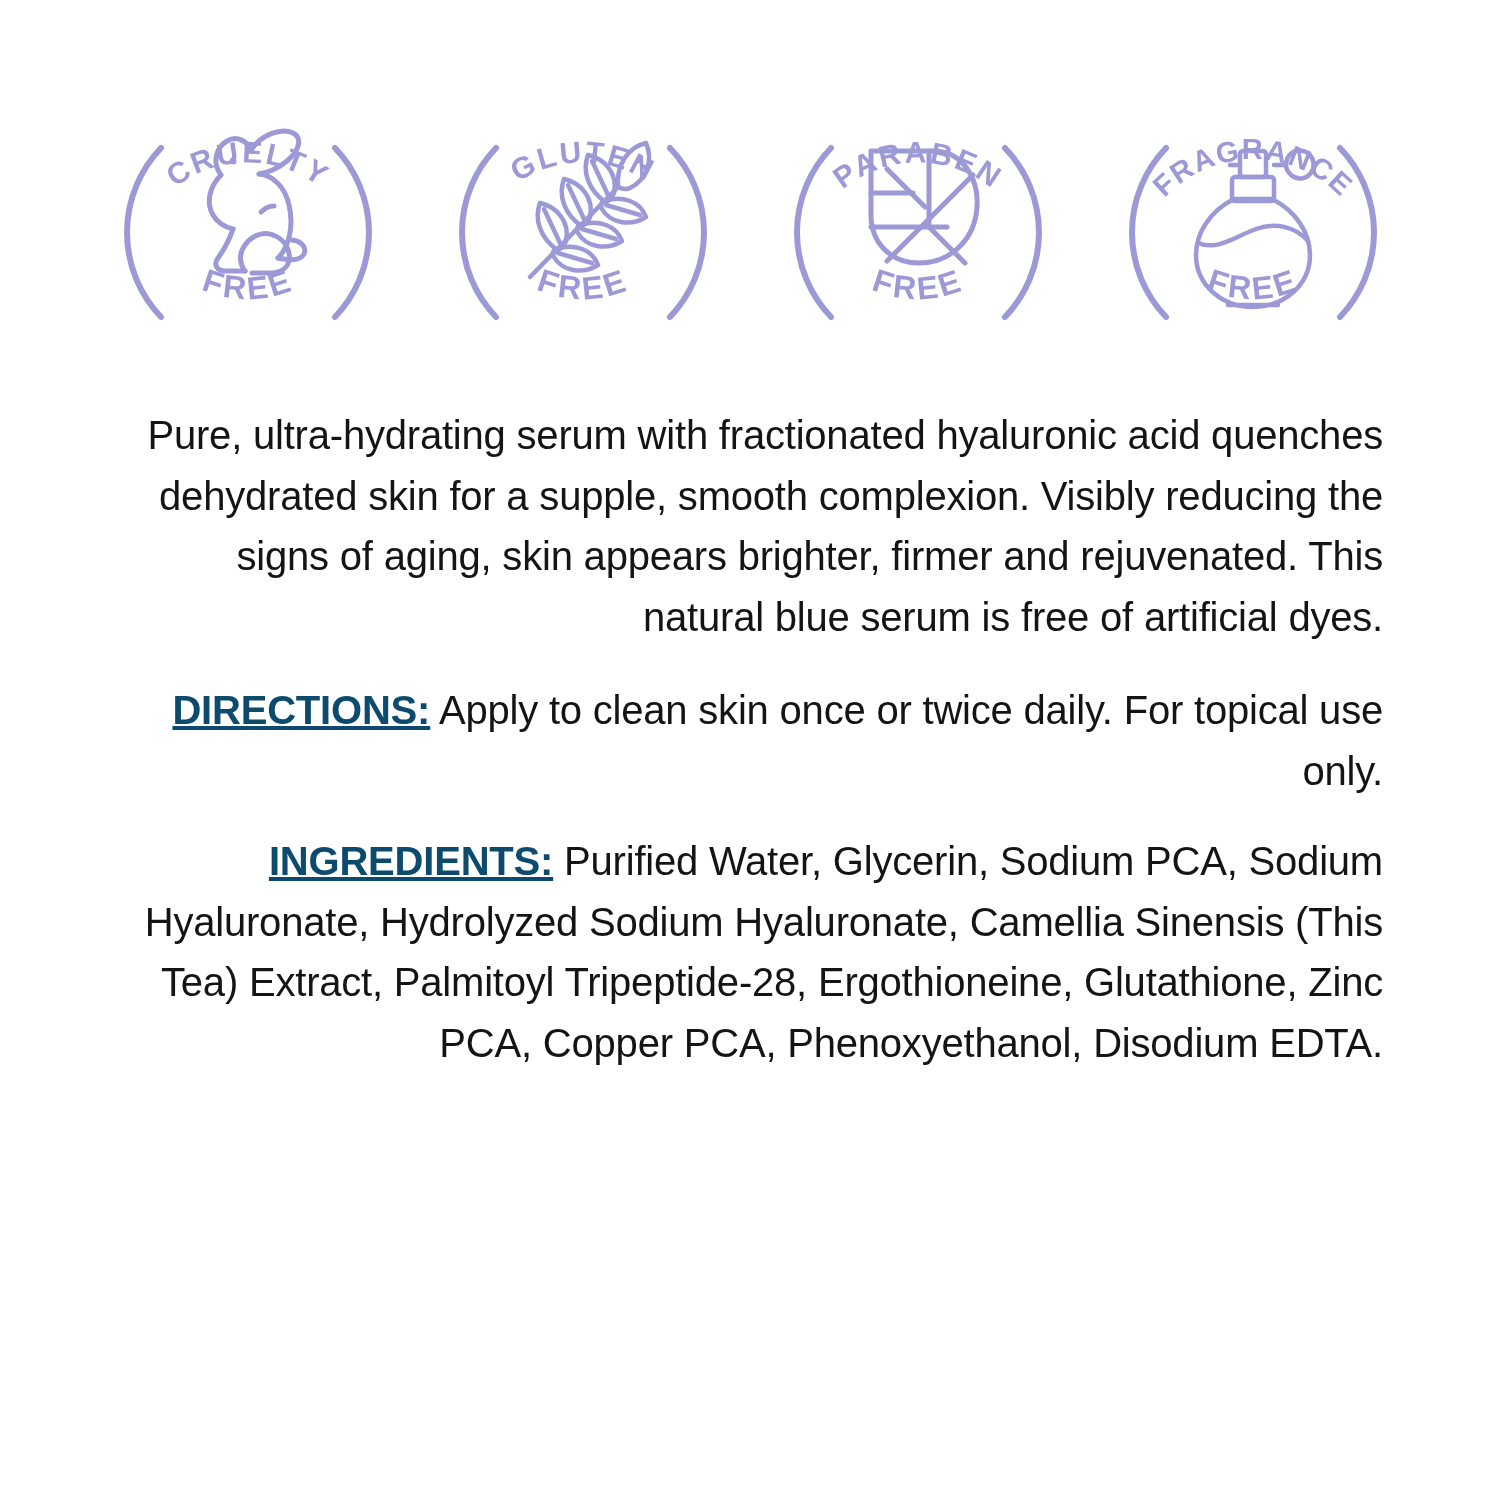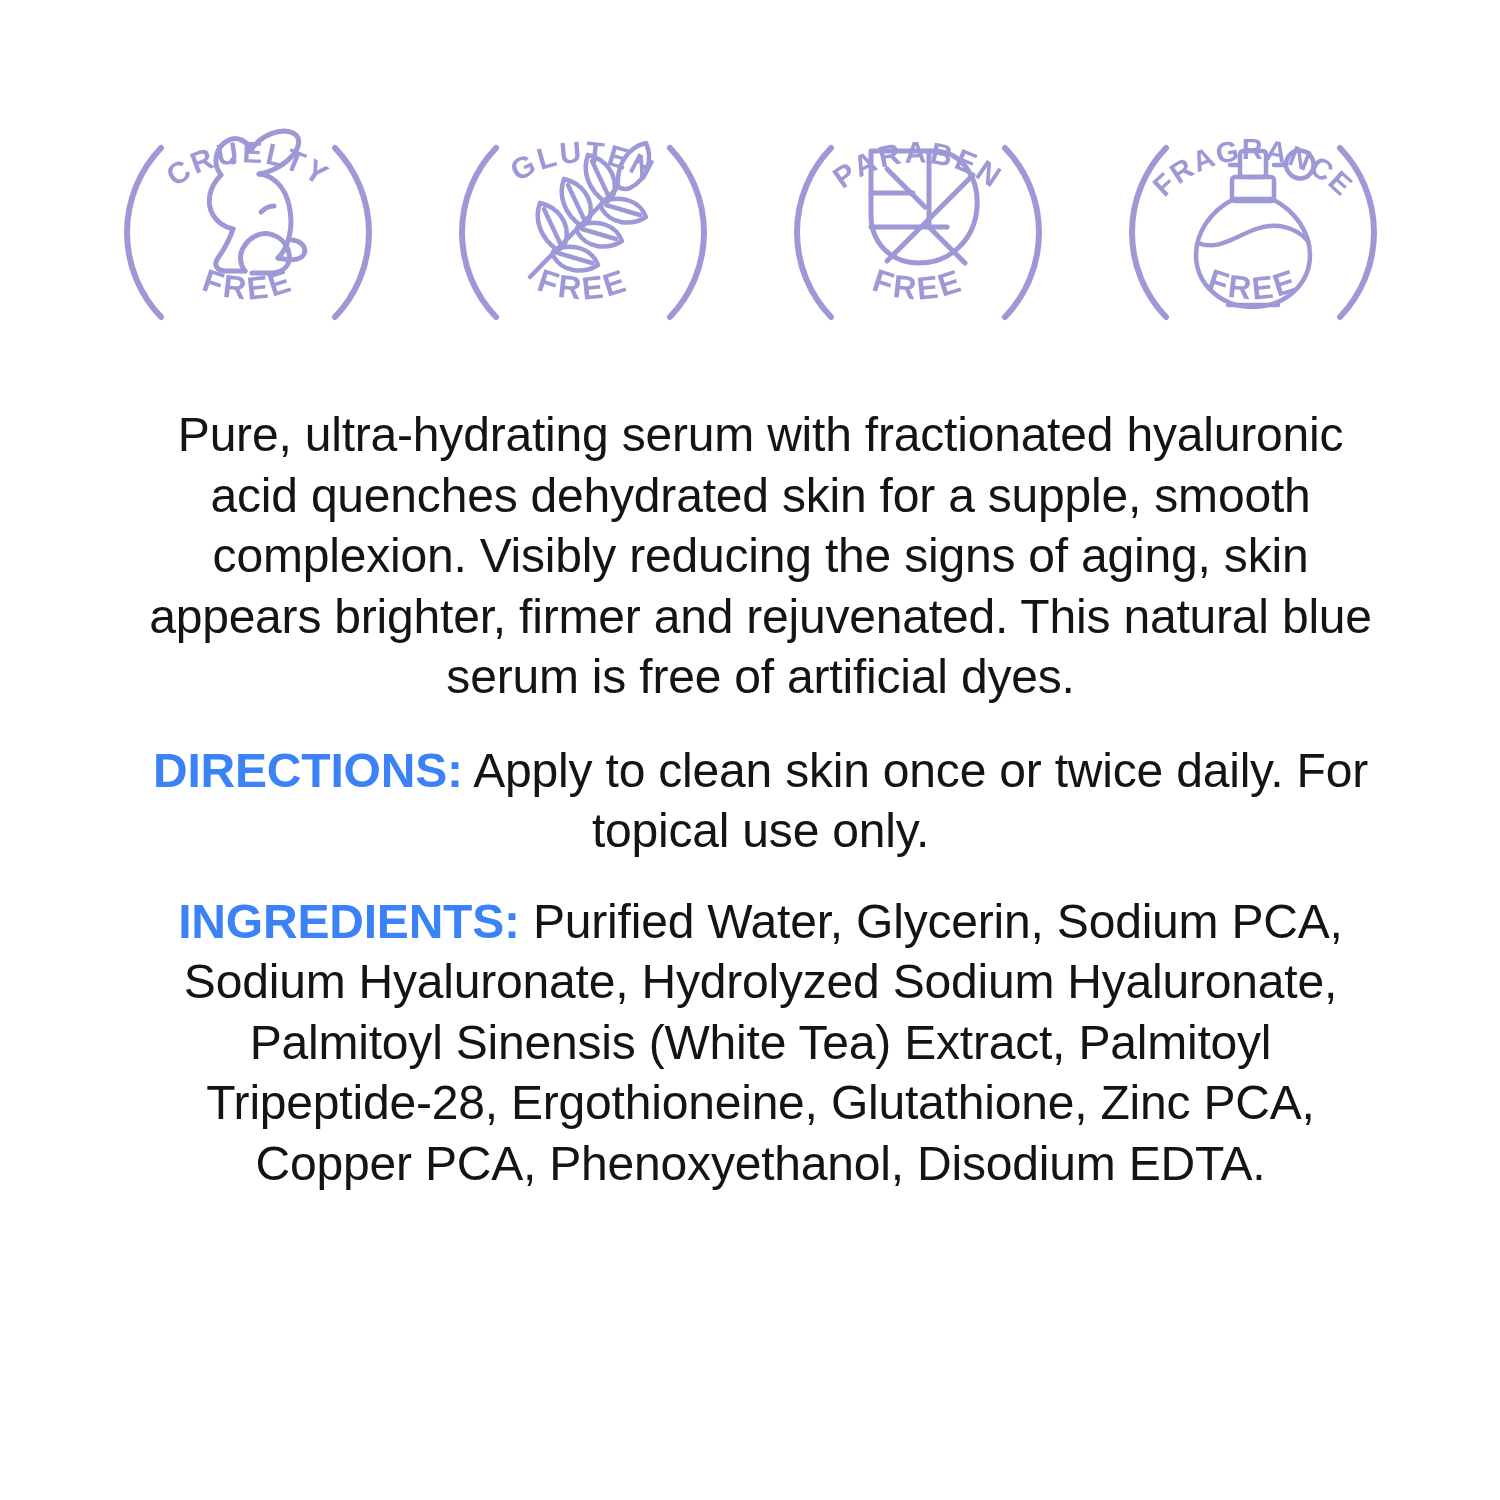--- a/index.html
+++ b/index.html
@@ -42,31 +42,32 @@
 
   
   .copy {
     position: absolute;
     left: 138px;
     top: 405px;
     width: 1245px;
   }
   .para {
     color: #141414;
-    font-size: 48px;
+    font-size: 40px;
     line-height: 60.5px;
     letter-spacing: -0.2px;
     margin: 0 0 30px 0;
-    text-align: center;
+    text-align: right;
   }
   .para:last-child { margin-bottom: 0; }
   .lead { margin-bottom: 33px; }
   .hd {
-    color: #3b82f6;
+    color: #0c4a6e;
     font-weight: bold;
+    text-decoration: underline;
   }
   .bodytext { color: #141414; }
 </style>
 </head>
 <body>
 
 <div id="page">
 
   <div class="badge-row">
 
@@ -214,17 +215,17 @@
 
   </div>
 
   <div class="copy">
 
     <p class="para lead">Pure, ultra-hydrating serum with fractionated hyaluronic acid quenches dehydrated skin for a supple, smooth complexion. Visibly reducing the signs of aging, skin appears brighter, firmer and rejuvenated. This natural blue serum is free of artificial dyes.</p>
 
     <p class="para"><span class="hd">DIRECTIONS:</span><span class="bodytext"> Apply to clean skin once or twice daily. For topical use only.</span></p>
 
 
-    <p class="para"><span class="hd">INGREDIENTS:</span><span class="bodytext"> Purified Water, Glycerin, Sodium PCA, Sodium Hyaluronate, Hydrolyzed Sodium Hyaluronate, Palmitoyl Sinensis (White Tea) Extract, Palmitoyl Tripeptide-28, Ergothioneine, Glutathione, Zinc PCA, Copper PCA, Phenoxyethanol, Disodium EDTA.</span></p>
+    <p class="para"><span class="hd">INGREDIENTS:</span><span class="bodytext"> Purified Water, Glycerin, Sodium PCA, Sodium Hyaluronate, Hydrolyzed Sodium Hyaluronate, Camellia Sinensis (This Tea) Extract, Palmitoyl Tripeptide-28, Ergothioneine, Glutathione, Zinc PCA, Copper PCA, Phenoxyethanol, Disodium EDTA.</span></p>
 
   </div>
 
 </div>
 
 </body></html>

